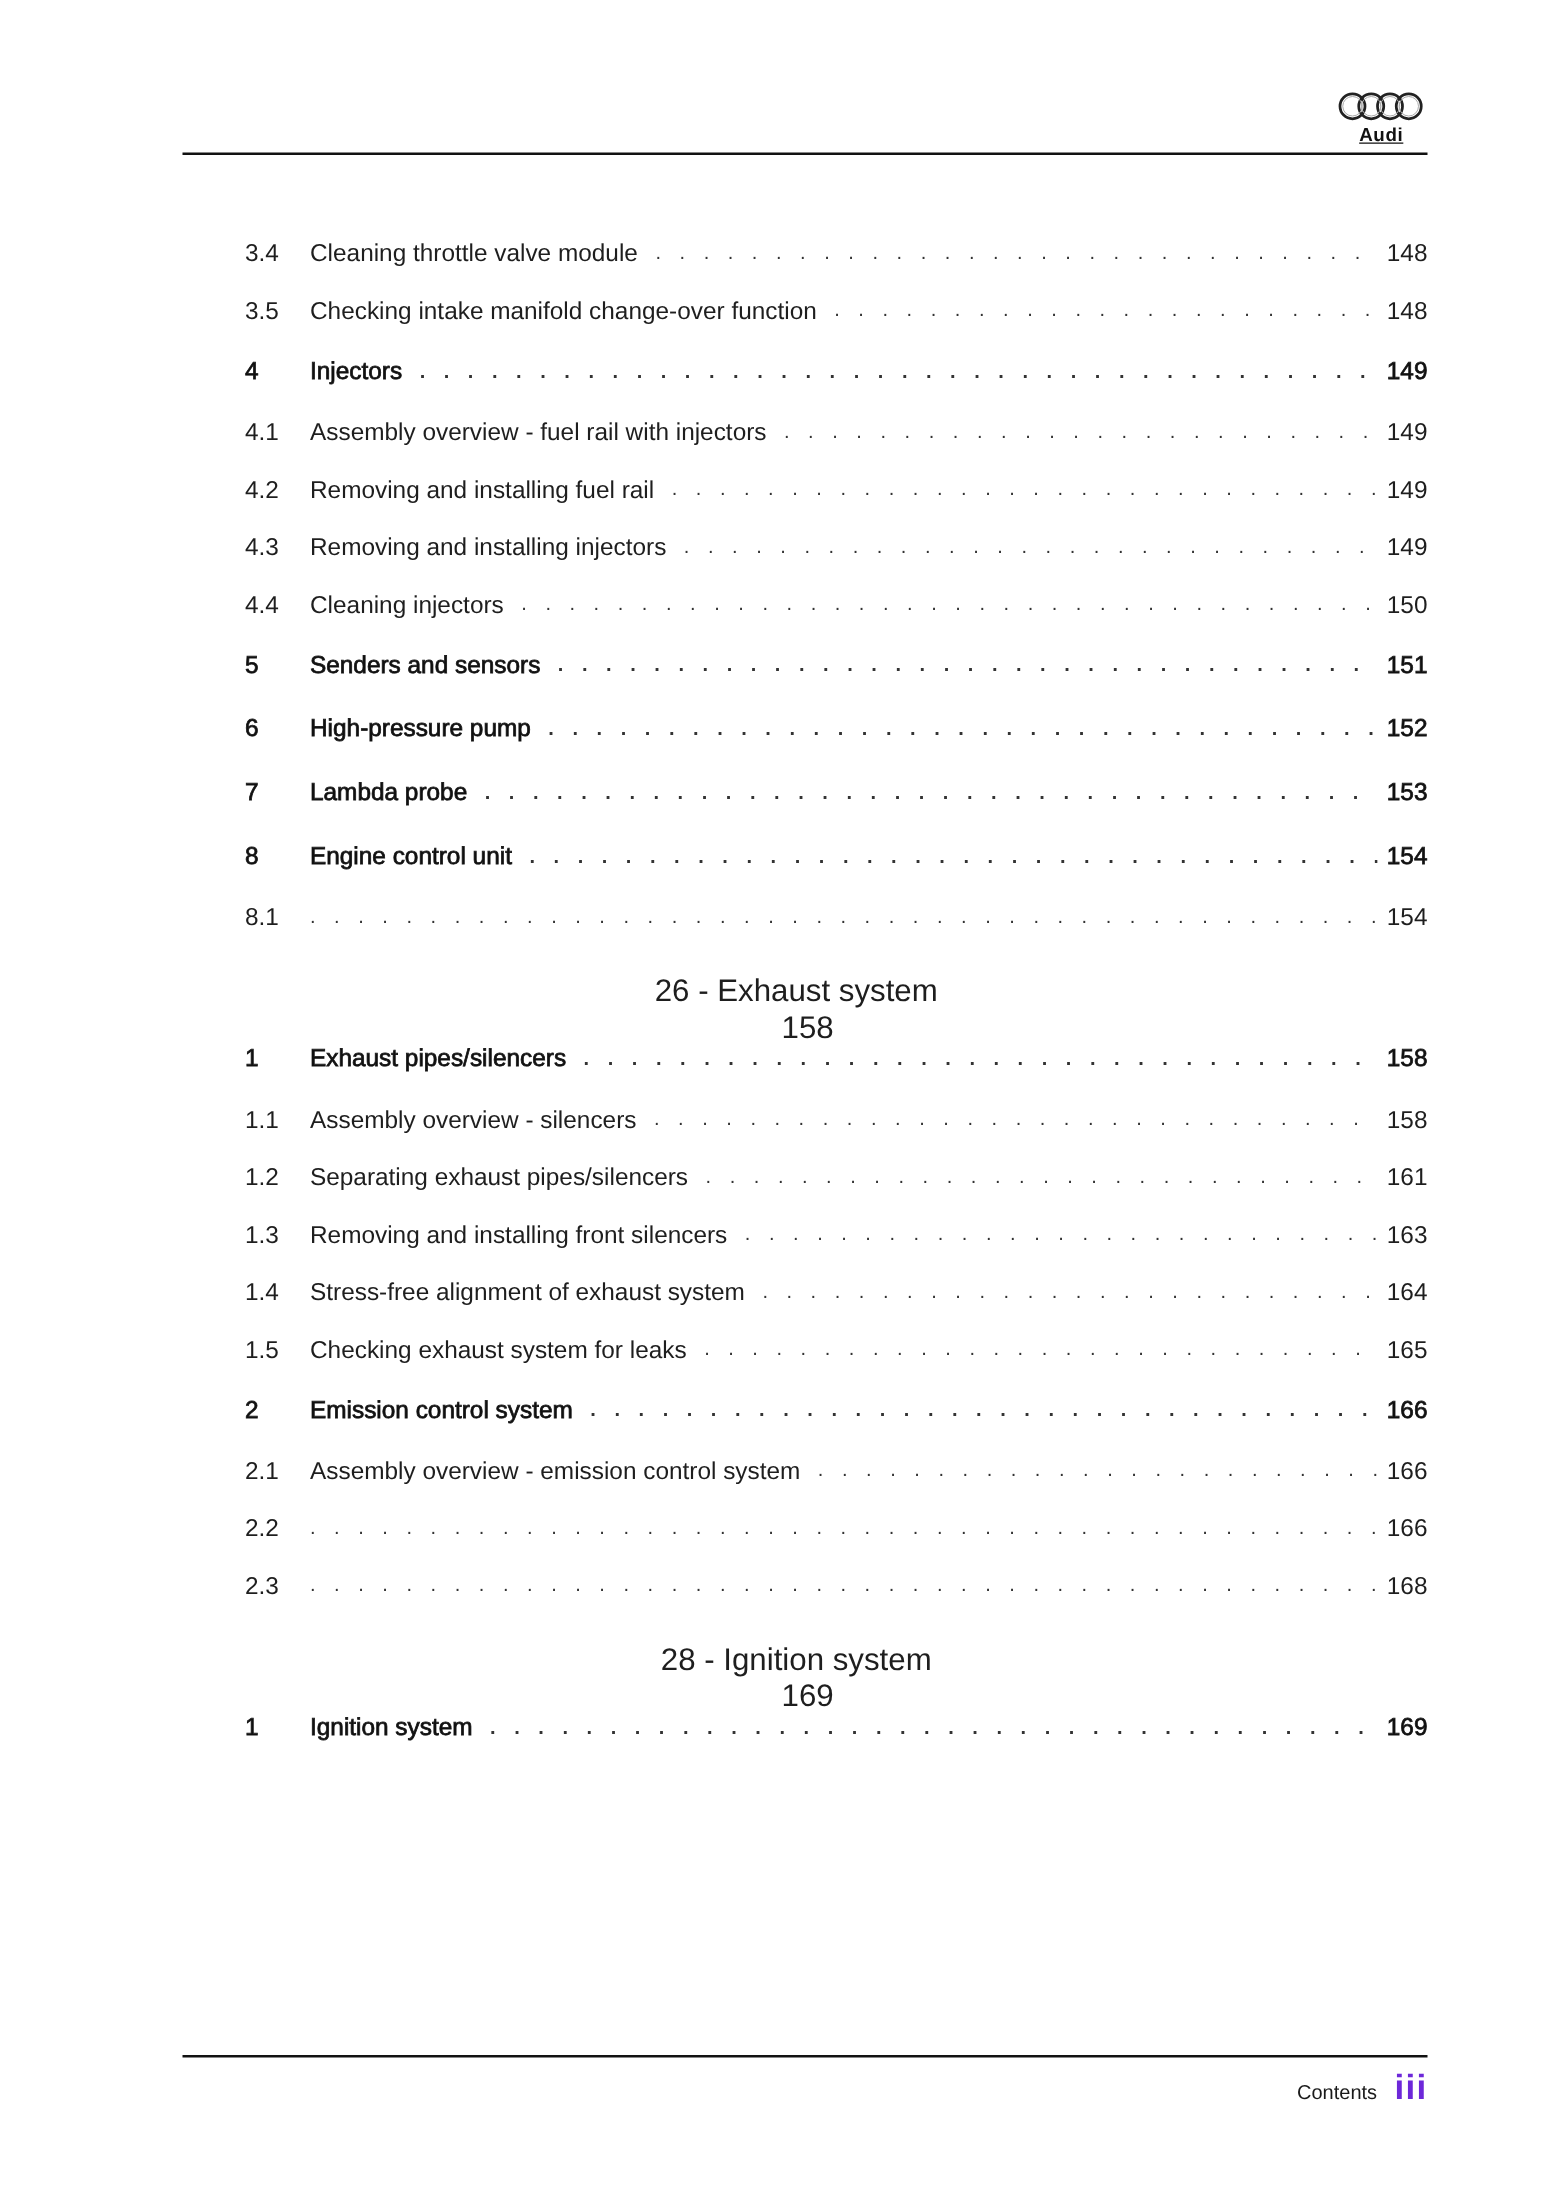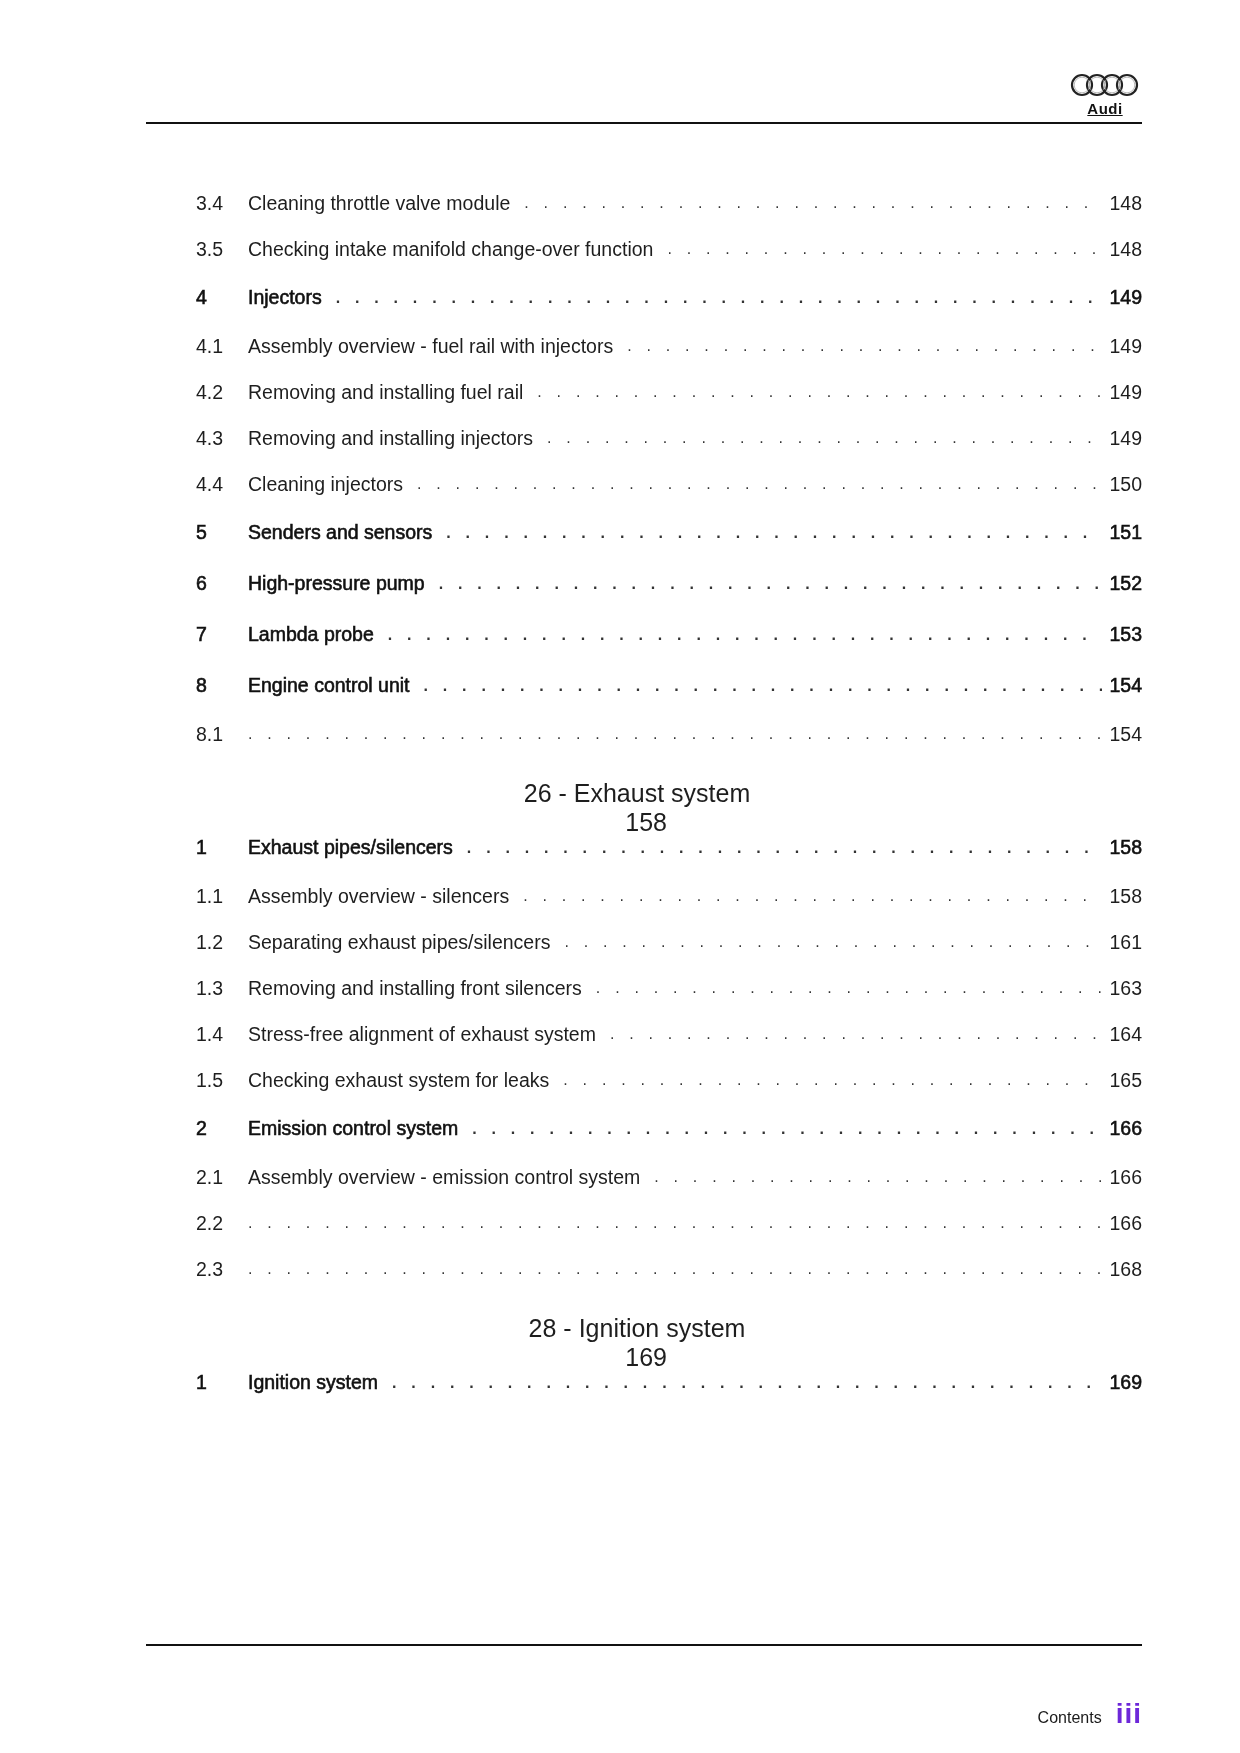--- a/index.html
+++ b/index.html
@@ -45,21 +45,21 @@
   .row.section .dots { font-weight: bold; }
   .row.chapter { font-size: 25px; flex-direction: column; }
   .row.chapter .title { padding-left: 0; }
   .row.chapter .page { width: 46px; }
   .row.chapter .dots { font-size: 17px; letter-spacing: 6.8px; }
   .spacer-chapter { height: 12px; }
   .footer-rule {
     position: absolute; left: 146px; top: 1644px; width: 996px; height: 2px; background: #111;
   }
   .footer {
-    position: absolute; right: 98px; top: 1654px; display: flex; align-items: baseline; gap: 14px; margin-top: 44px;
+    position: absolute; right: 98px; top: 1654px; display: flex; align-items: baseline; gap: 14px;
   }
   .footer-label { font-size: 16px; color: #1a1a1a; }
   .footer-page { font-size: 28px; font-weight: bold; color: #6d28d9; letter-spacing: 1px; }
 </style>
 </head>
 <body>
 
 <div class="header">
   <div class="logo">
     <svg width="70" height="26" viewBox="0 0 70 26">

